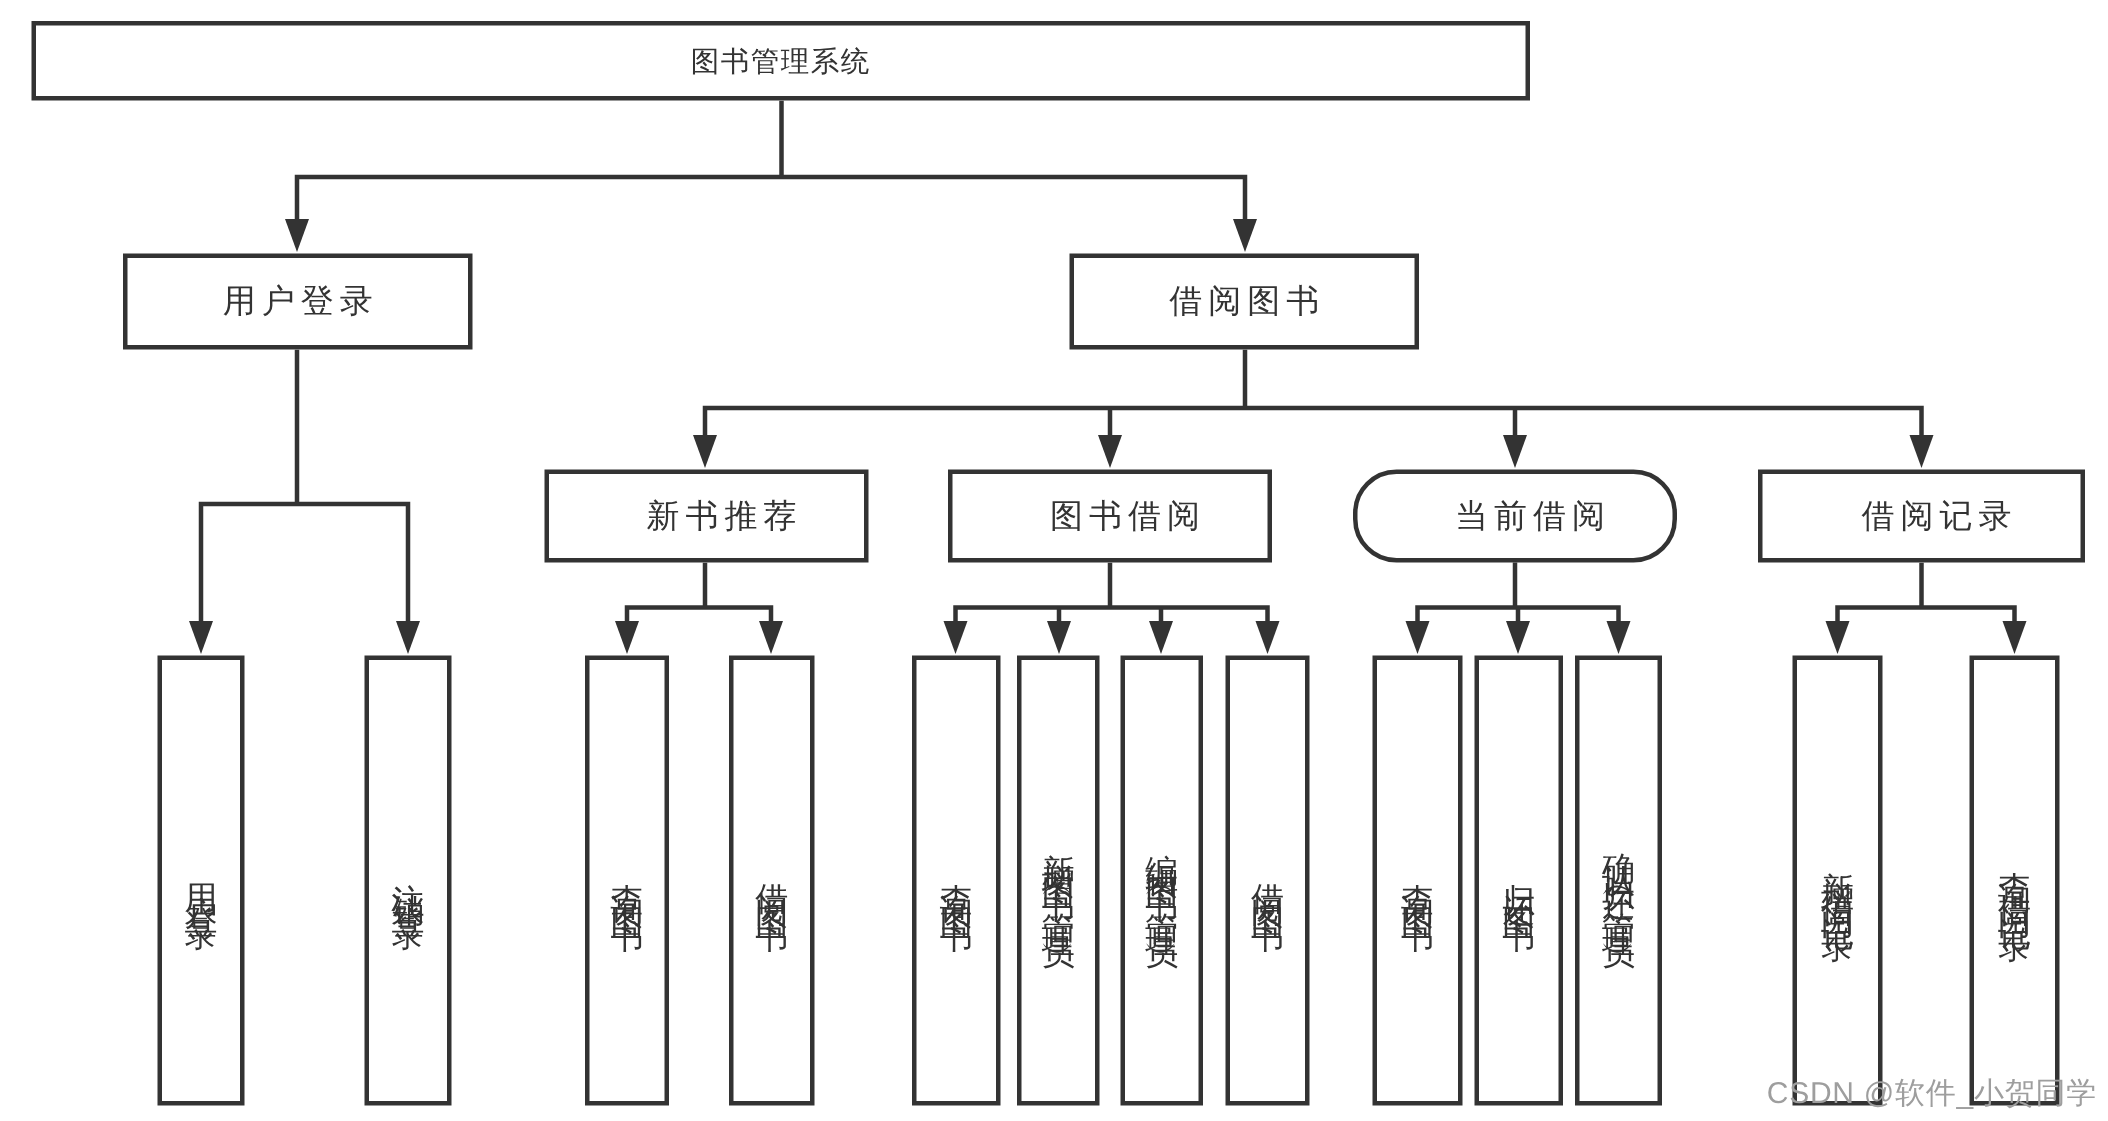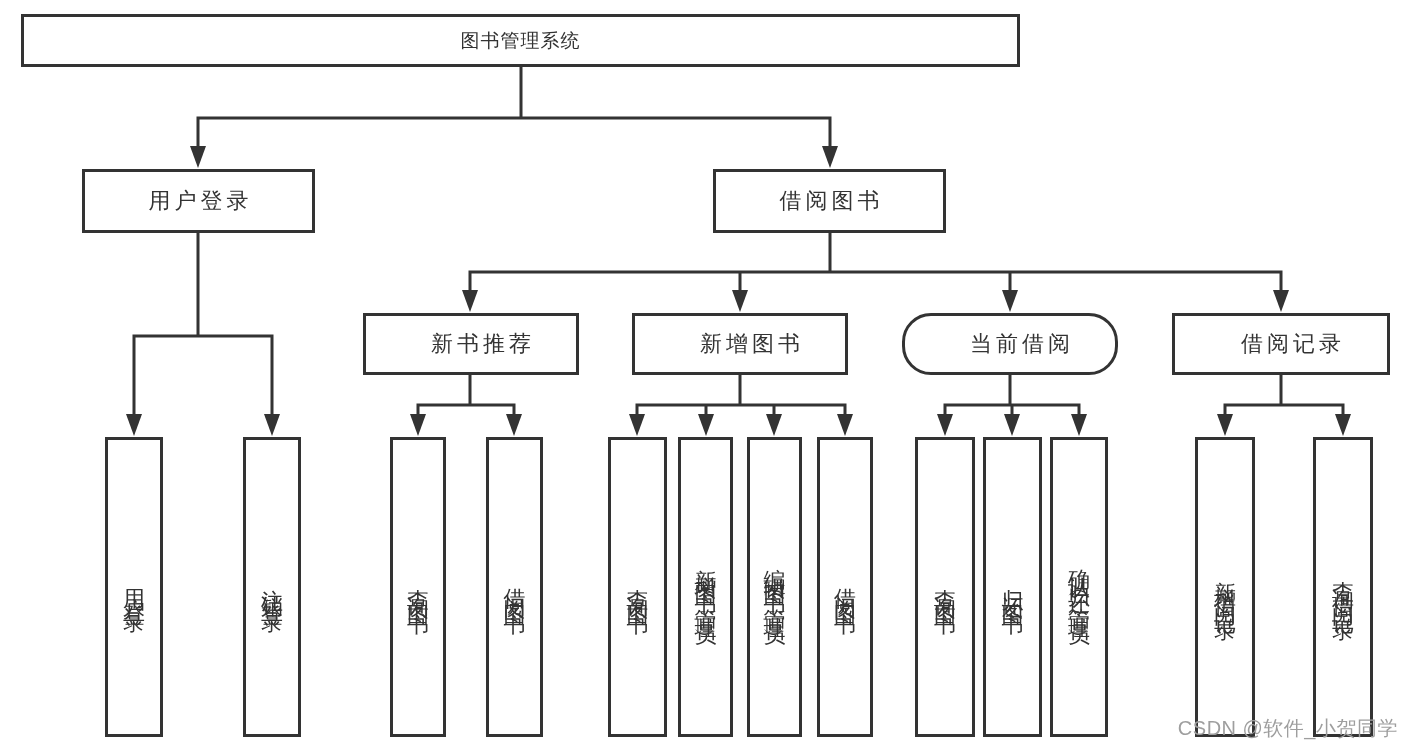--- a/index.html
+++ b/index.html
@@ -105,21 +105,21 @@
     <span class="lbl">用户登录</span>
   </div>
   <div class="box lvl2" style="left:713px;">
     <span class="lbl">借阅图书</span>
   </div>
 
   <div class="box lvl3" style="left:363px;">
     <span class="lbl">新书推荐</span>
   </div>
   <div class="box lvl3" style="left:632px;">
-    <span class="lbl">新增图书</span>
+    <span class="lbl">图书借阅</span>
   </div>
   <div class="box lvl3" style="left:902px;border-radius:29px;">
     <span class="lbl">当前借阅</span>
   </div>
   <div class="box lvl3" style="left:1172px;width:218px;">
     <span class="lbl">借阅记录</span>
   </div>
 
   <div class="box leaf" style="left:105px;width:58px;">
     <span class="vlbl">用户登录</span>

